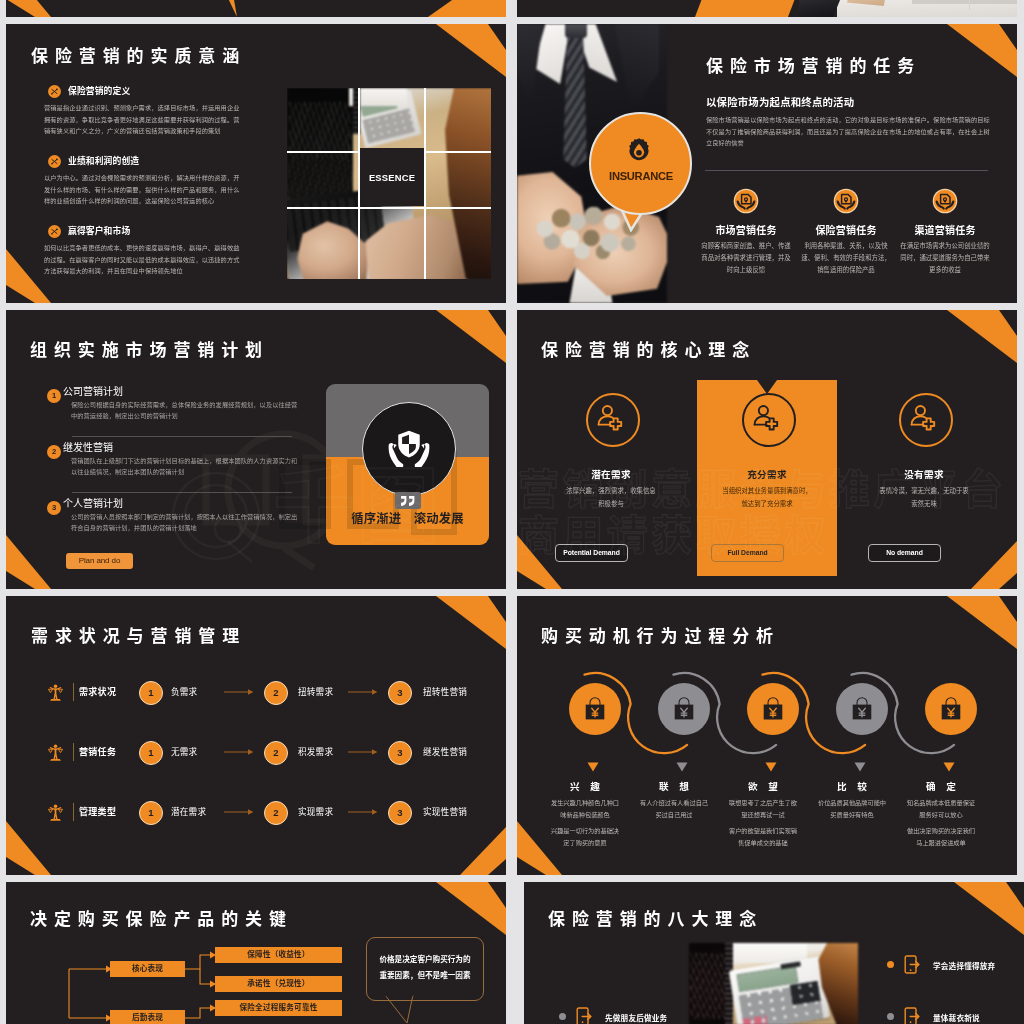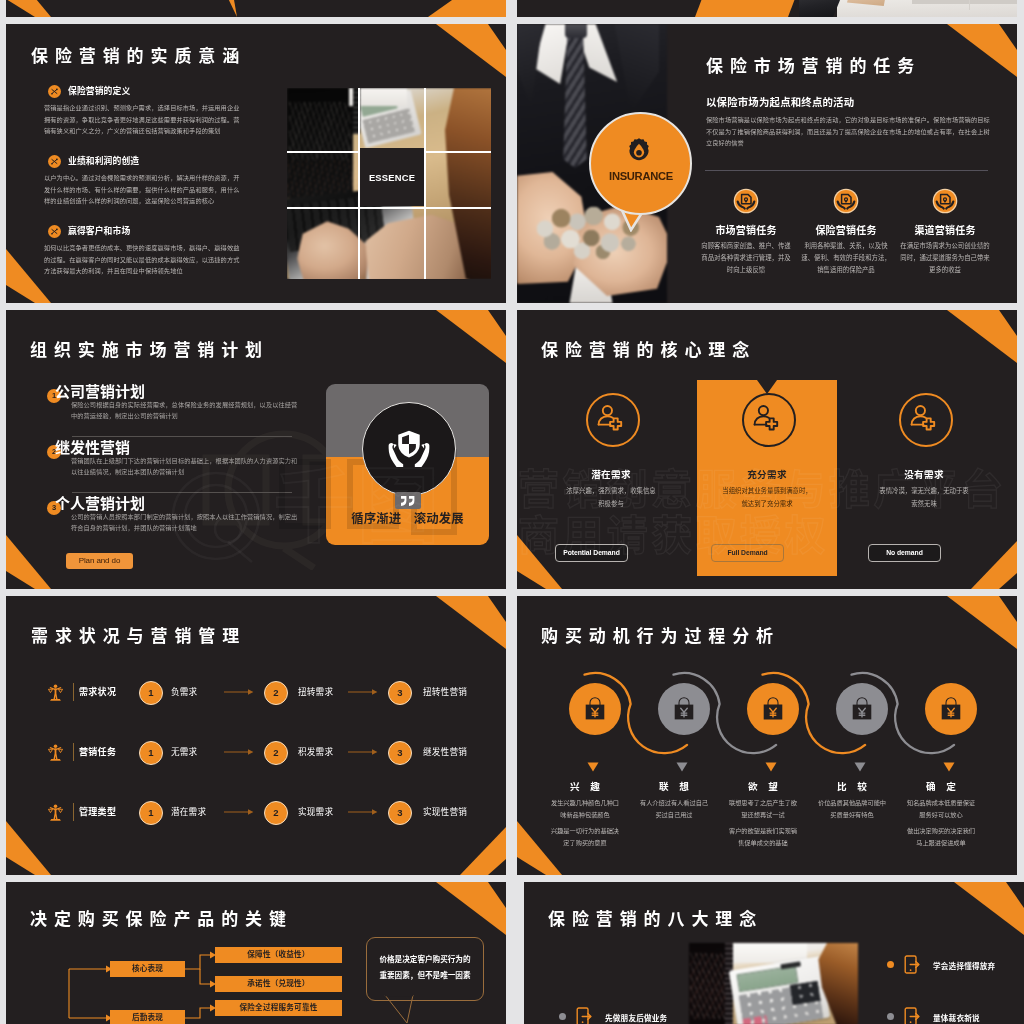--- a/index.html
+++ b/index.html
@@ -30,21 +30,21 @@
 .badge-word{left:0;top:58px;width:104px;text-align:center;color:#3e2107;font-weight:bold;
   font-size:11.2px;letter-spacing:-.3px;}
 
 
 
 #s3 .stitle{left:24px;top:31px;font-size:17px;letter-spacing:6.9px;line-height:19px;}
 .watermark{position:absolute;left:160px;top:110px;opacity:.55;}
 .planrow{left:41px;width:250px;}
 .plannum{left:0;top:3px;width:14px;height:14px;border-radius:50%;background:#ef8b22;
   color:#231f20;font-weight:bold;font-size:7.6px;text-align:center;line-height:14px;}
-.planhead{left:8px;top:-1px;color:#fff;font-weight:bold;font-size:15px;line-height:14px;}
+.planhead{left:16px;top:-1px;color:#fff;font-weight:normal;font-size:10px;line-height:14px;}
 .planbody{left:24px;top:13px;width:228px;color:#a9a6a4;font-size:6.2px;line-height:11.4px;letter-spacing:.1px;}
 .planline{left:66px;width:220px;height:1px;background:#55514f;}
 .planbtn{left:60px;top:243px;width:67px;height:16px;border-radius:3px;
   background:#f0953a;color:#3a1d08;font-weight:normal;font-size:8px;text-align:center;line-height:16px;letter-spacing:-.1px;}
 .plancard{left:320px;top:74px;width:163px;height:161px;}
 .planavatar{left:36px;top:18px;width:92px;height:92px;border-radius:50%;background:#1b1819;
   border:1.3px solid #e7e5e2;}
 .planquote{left:69px;top:108px;width:26px;height:17px;background:#6d6a6b;border-radius:2px;}
 .plancaption{left:0;top:125px;width:163px;text-align:center;color:#231f20;font-weight:bold;
   font-size:12.4px;letter-spacing:.1px;}

